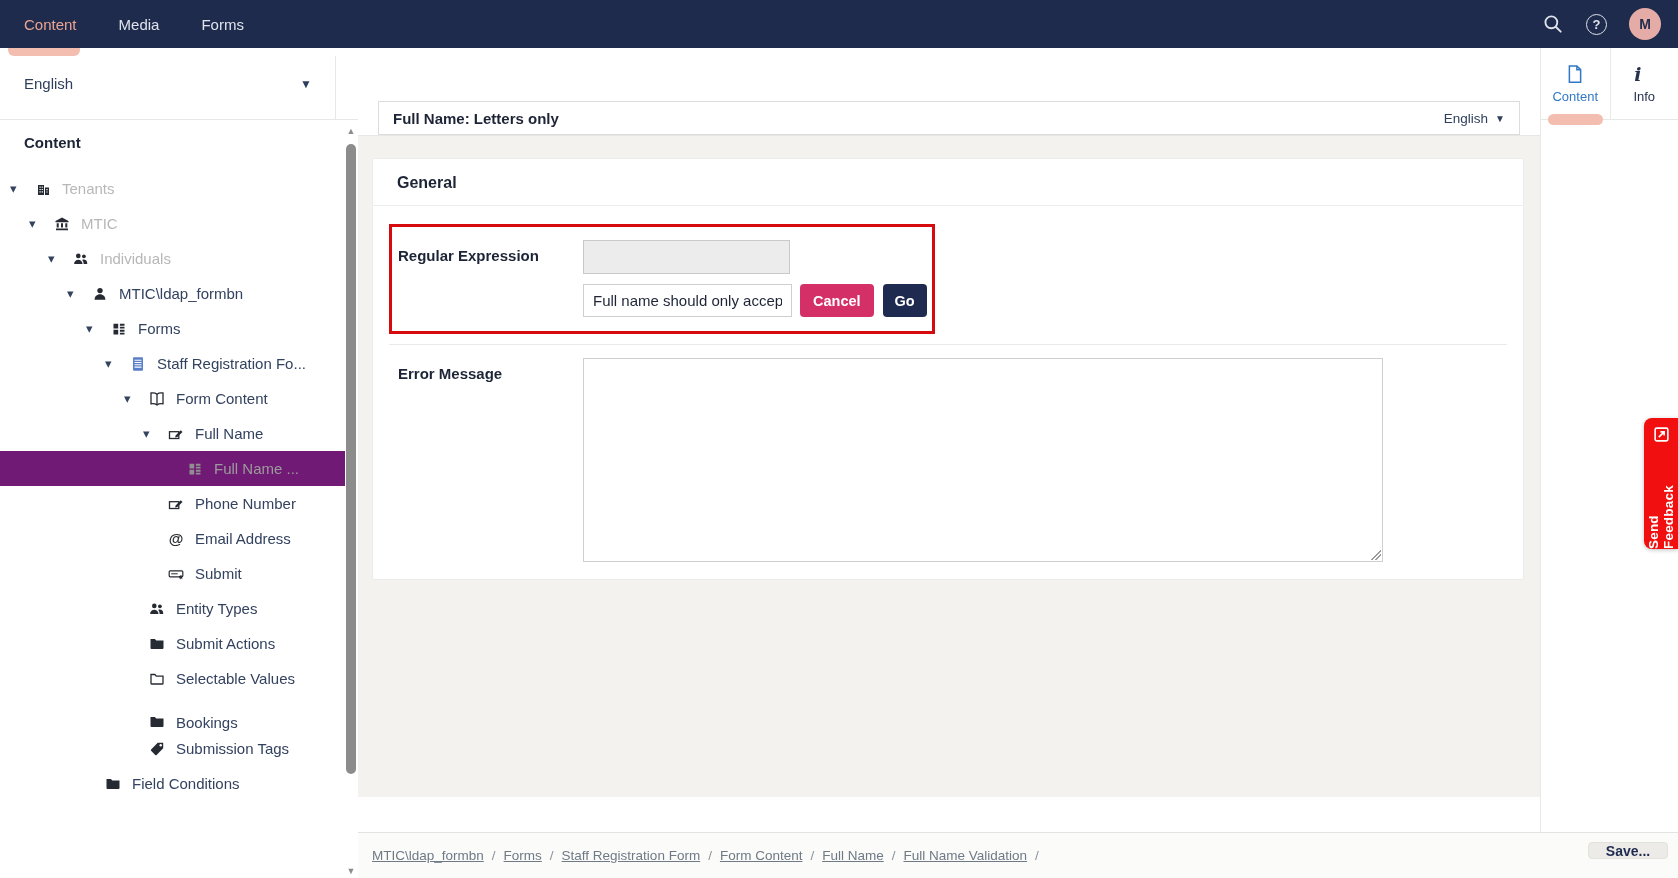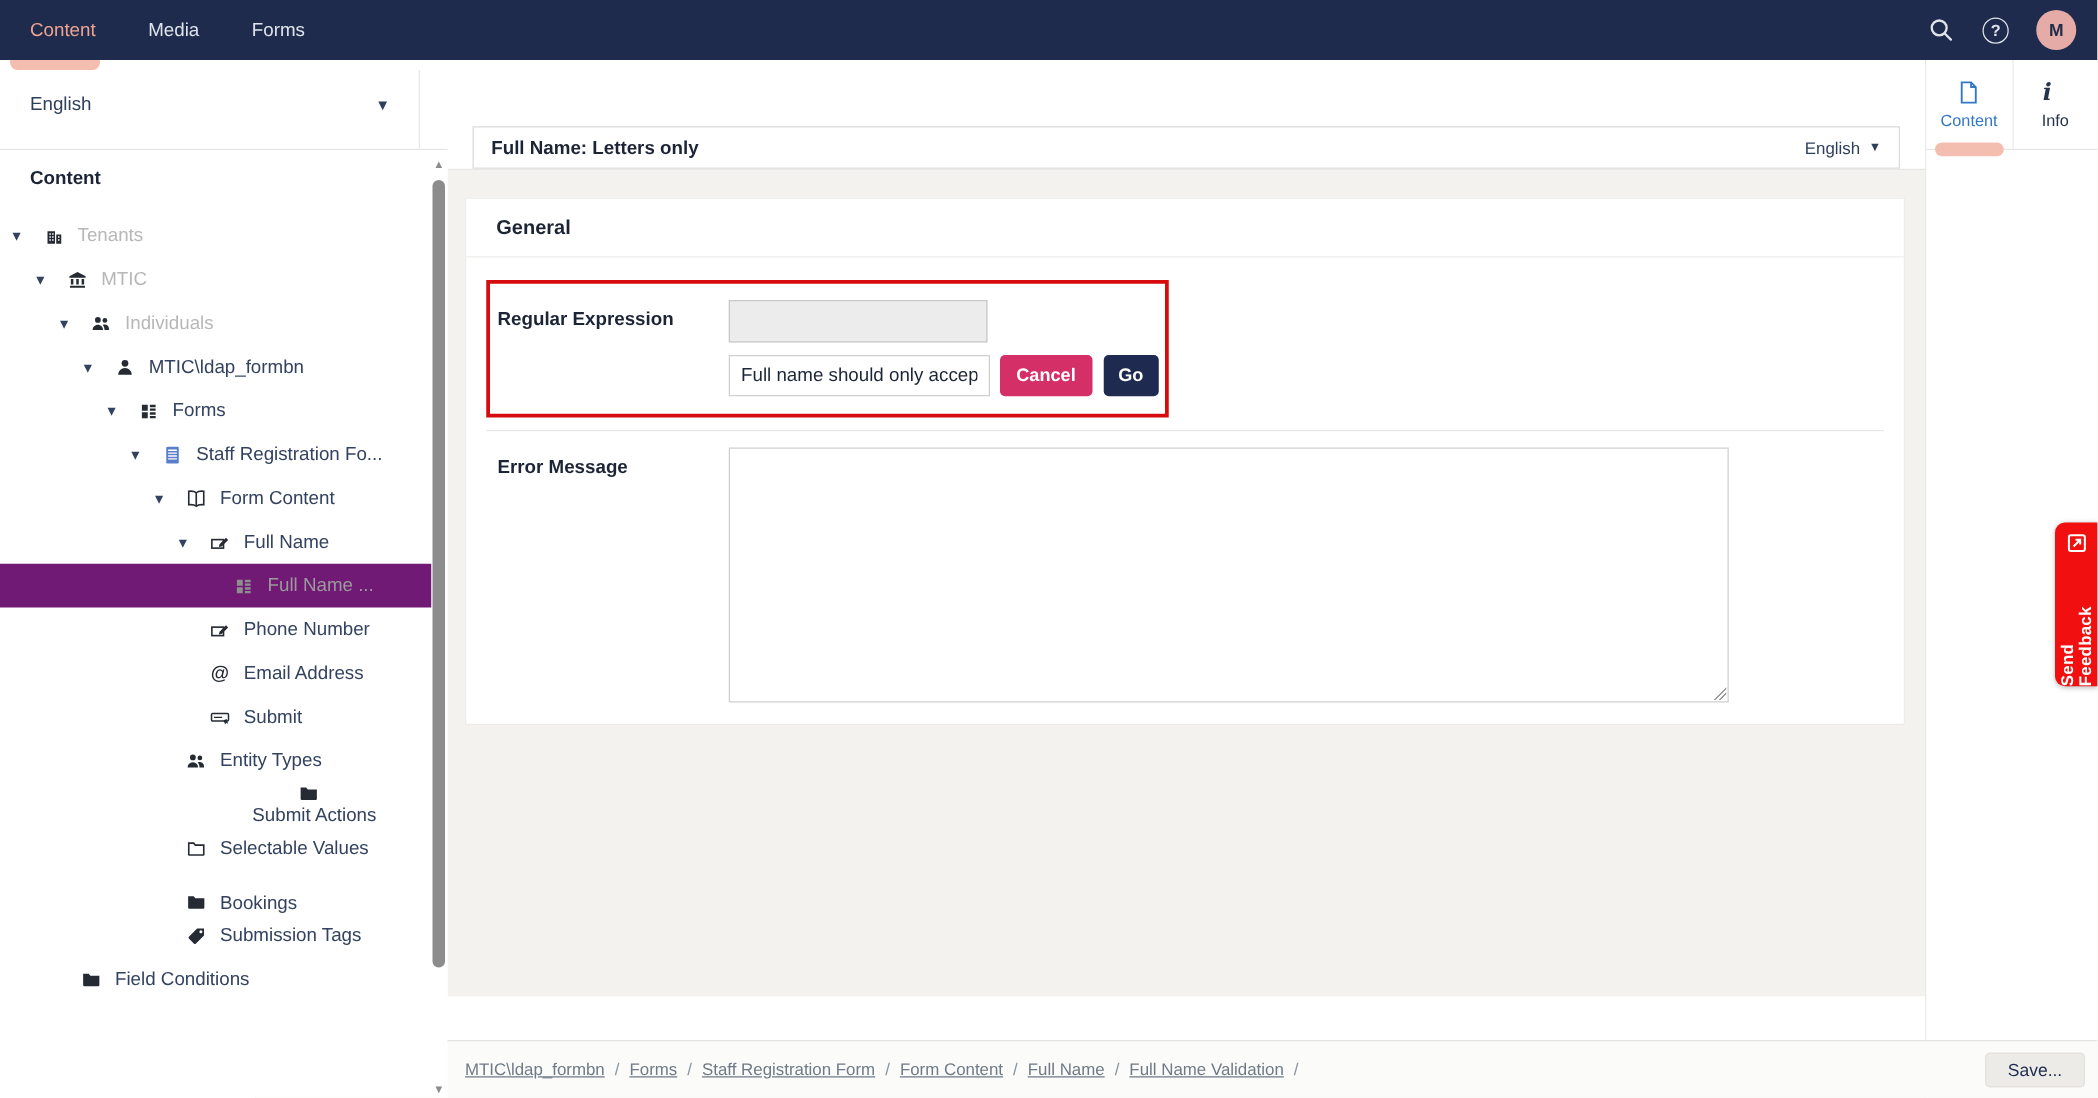--- a/index.html
+++ b/index.html
@@ -128,23 +128,23 @@
 
   
   .footer {
     position:absolute; left:358px; top:832px; width:1320px; height:46px;
     background:#fbfbfa; border-top:1px solid #e3e3e1; display:flex; align-items:center; padding-left:14px; z-index:10;
   }
   .breadcrumb { font-size:13.5px; color:#6f7a86; display:flex; align-items:center; gap:8px; }
   .crumb { color:#6f7a86; text-decoration:underline; cursor:pointer; }
   .crumb-sep { color:#8b949e; text-decoration:none; }
   .save-btn {
-    position:absolute; right:10px; top:9px; width:80px; height:28px;
+    position:absolute; right:10px; top:9px; width:80px; height:17px;
     background:#ecebe7; border:1px solid #e3e1dc; border-radius:4px;
-    color:#1e2a4f; font-size:14px; font-family:"Liberation Sans",sans-serif; cursor:pointer;
+    color:#1e2a4f; font-size:14px; font-family:"Liberation Sans",sans-serif; cursor:pointer;font-weight:bold;
   }
 
   
   .feedback {
     position:absolute; right:0; top:418px; width:34px; height:131px; background:#f1100f;
     border-radius:8px 0 0 8px; z-index:40; display:flex; flex-direction:column; align-items:center;
     padding-top:8px; cursor:pointer; box-shadow:0 1px 4px rgba(0,0,0,.25);
   }
   .feedback svg { width:17px; height:17px; }
   .fb-label {
@@ -295,21 +295,21 @@
       <div class="tree-row" style="padding-left: 148px;">
         <span class="ticon">
           <svg viewBox="0 0 16 16">
             <circle cx="5.3" cy="4.9" r="2.3" fill="currentColor"></circle>
             <circle cx="10.9" cy="5.3" r="1.9" fill="currentColor"></circle>
             <path fill="currentColor" d="M1.1 12.9c0-2.3 1.9-4.2 4.2-4.2s4.2 1.9 4.2 4.2H1.1zm9.5 0c0-1.5-.5-2.9-1.4-3.9.5-.3 1-.4 1.6-.4 1.9 0 3.4 1.5 3.4 3.4v.9h-3.6z"></path>
           </svg>
         </span>
         <span class="tlabel">Entity Types</span>
       </div>
-      <div class="tree-row" style="padding-left: 148px; flex-direction: column;">
+      <div class="tree-row" style="padding-left: 148px;">
         <span class="ticon">
           <svg viewBox="0 0 16 16">
             <path fill="currentColor" d="M1.5 3h4.4l1.4 1.6h7.2V12q0 1-1 1h-11q-1 0-1-1V3z"></path>
           </svg>
         </span>
         <span class="tlabel">Submit Actions</span>
       </div>
       <div class="tree-row" style="padding-left: 148px;">
         <span class="ticon">
           <svg viewBox="0 0 16 16">
@@ -328,21 +328,21 @@
       </div>
       <div class="tree-row" style="padding-left: 148px;">
         <span class="ticon">
           <svg viewBox="0 0 16 16">
             <path fill="currentColor" d="M8.7 1.8h5.5v5.5l-6.6 6.6a1 1 0 01-1.4 0L2.1 9.8a1 1 0 010-1.4l6.6-6.6z"></path>
             <circle cx="11.7" cy="4.3" r="1.2" fill="#fff"></circle>
           </svg>
         </span>
         <span class="tlabel">Submission Tags</span>
       </div>
-      <div class="tree-row" style="padding-left: 64px;">
+      <div class="tree-row" style="padding-left: 104px;">
         <span class="ticon">
           <svg viewBox="0 0 16 16">
             <path fill="currentColor" d="M1.5 3h4.4l1.4 1.6h7.2V12q0 1-1 1h-11q-1 0-1-1V3z"></path>
           </svg>
         </span>
         <span class="tlabel">Field Conditions</span>
       </div>
     </div>
   <div class="sb-track">
     <div class="sb-up">▲</div>

